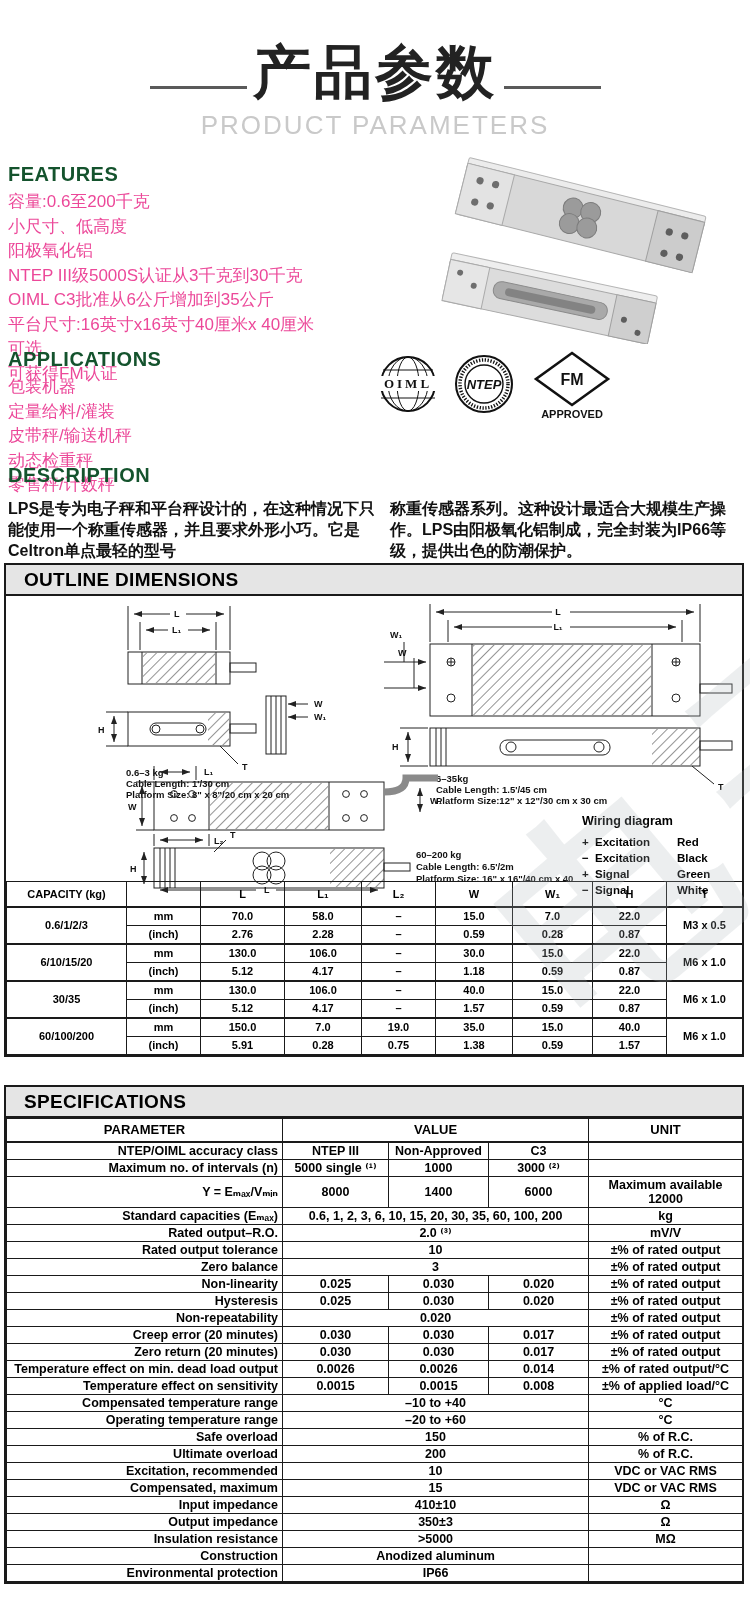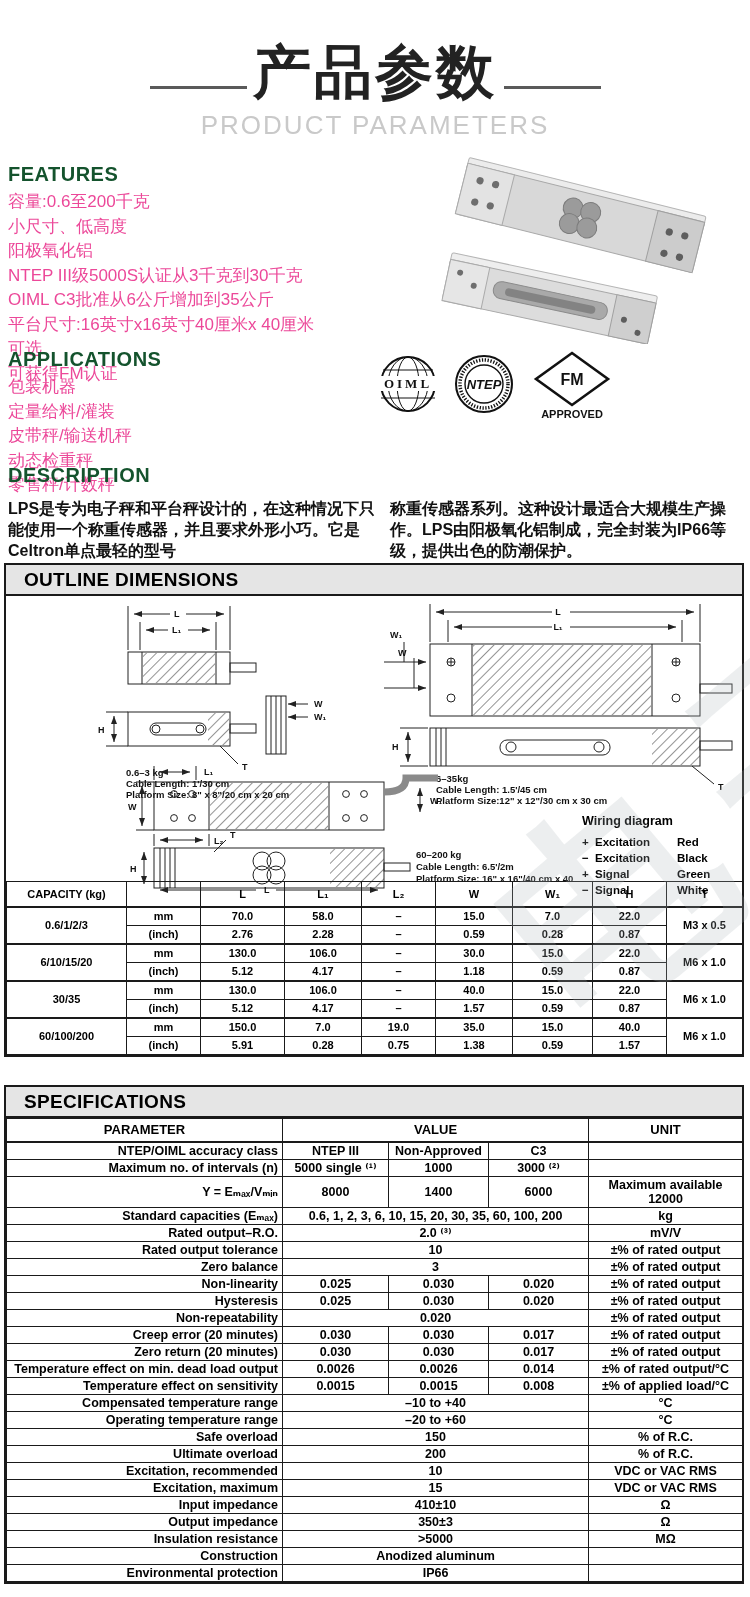--- a/index.html
+++ b/index.html
@@ -567,21 +567,21 @@
           <td class="pname">Ultimate overload</td>
           <td class="val" colspan="3">200</td>
           <td class="unit">% of R.C.</td>
         </tr>
         <tr>
           <td class="pname">Excitation, recommended</td>
           <td class="val" colspan="3">10</td>
           <td class="unit">VDC or VAC RMS</td>
         </tr>
         <tr>
-          <td class="pname">Excitation, maximum</td>
+          <td class="pname">Compensated, maximum</td>
           <td class="val" colspan="3">15</td>
           <td class="unit">VDC or VAC RMS</td>
         </tr>
         <tr>
           <td class="pname">Input impedance</td>
           <td class="val" colspan="3">410±10</td>
           <td class="unit">Ω</td>
         </tr>
         <tr>
           <td class="pname">Output impedance</td>

